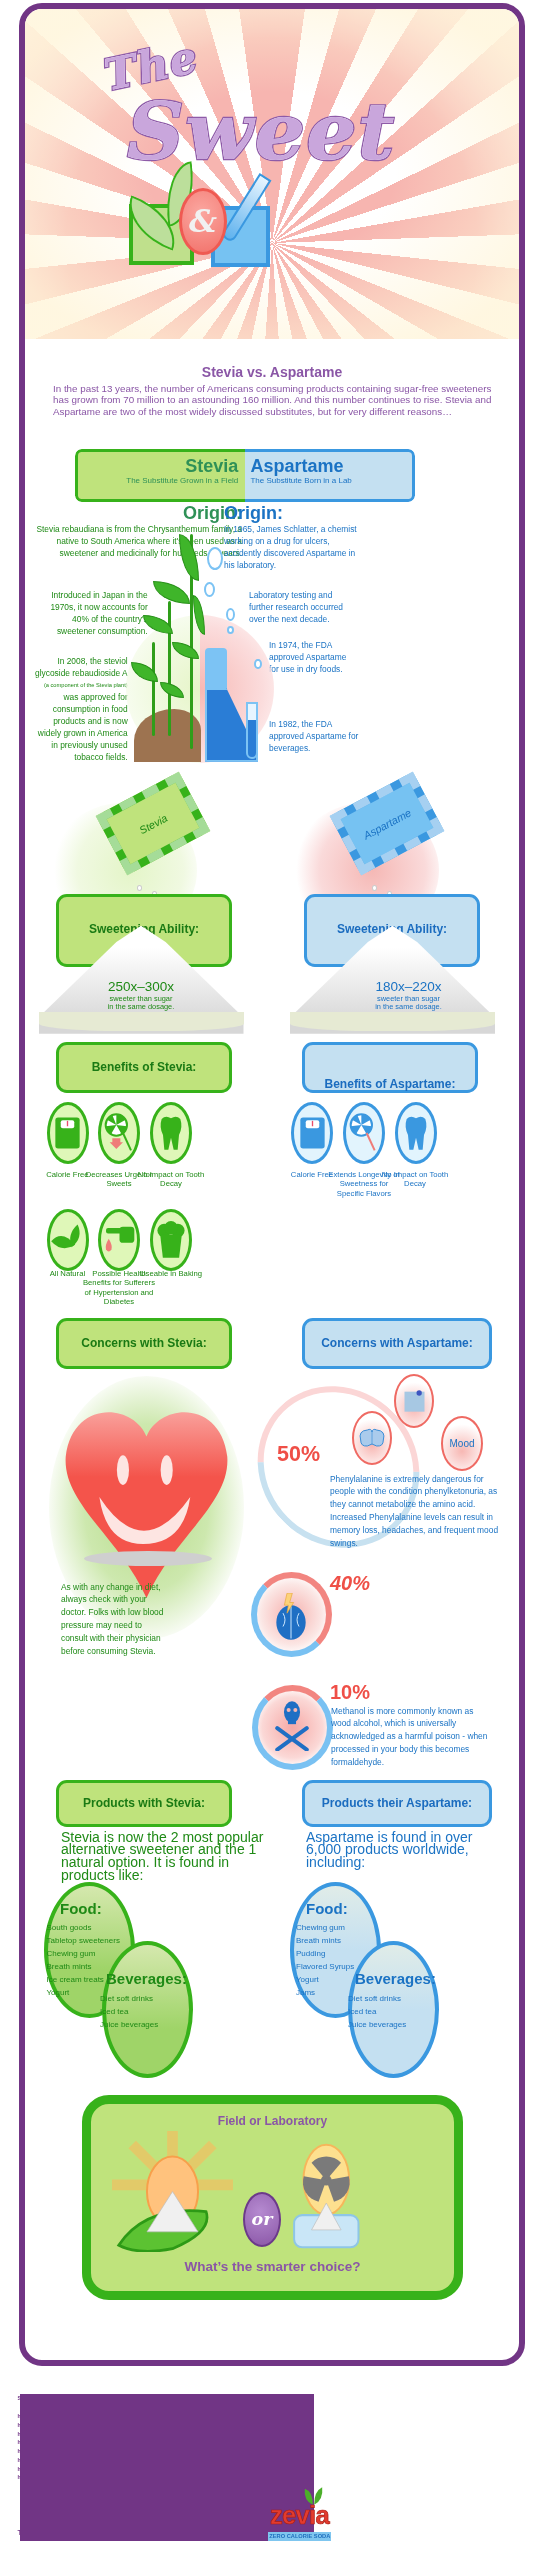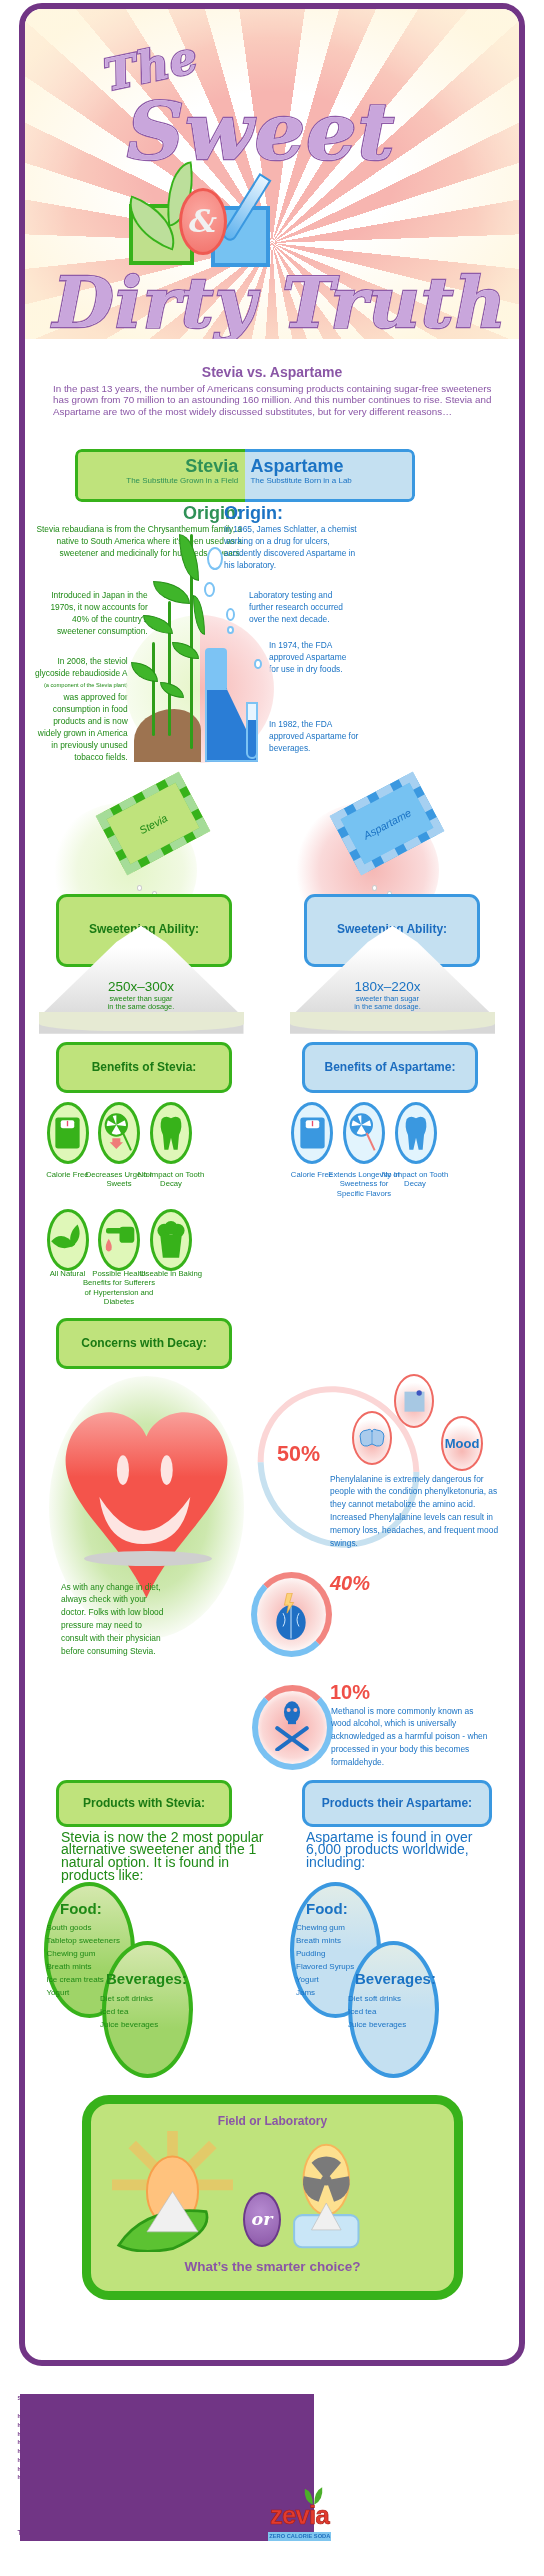--- a/index.html
+++ b/index.html
@@ -147,21 +147,20 @@
     <div class="sunburst"></div>
     <div class="sunburst-warm"></div>
     <div class="title-word t-the">The</div>
     <div class="title-word t-sweet">Sweet</div>
     <div class="hero-leaf-pack"></div>
     <div class="hero-leaf hl1"></div>
     <div class="hero-leaf hl2"></div>
     <div class="hero-lab-pack"></div>
     <div class="hero-tube"></div>
     <div class="hero-amp">&amp;</div>
-    <div class="title-word t-truth">Dirty Truth</div>
   </div>
 
   <div class="intro-title">Stevia vs. Aspartame</div>
   <div class="intro-text">In the past 13 years, the number of Americans consuming products containing sugar-free sweeteners has grown from 70 million to an astounding 160 million. And this number continues to rise. Stevia and Aspartame are two of the most widely discussed substitutes, but for very different reasons…</div>
 
   <div class="vs-box">
     <div class="vs-left">
       <div class="vs-name">Stevia</div>
       <div class="vs-sub">The Substitute Grown in a Field</div>
     </div>
@@ -238,28 +237,28 @@
   <div class="pile" style="left:13.5px;top:917px;"></div>
   <div class="pile-base" style="left:13.5px;top:1003px;"></div>
   <div class="pile-text green" style="left:13.5px;top:970px;">
     <div class="pile-big">250x–300x</div>
     <div class="pile-small">sweeter than sugar</div>
     <div class="pile-small">in the same dosage.</div>
   </div>
 
   <div class="pile" style="left:265px;top:917px;"></div>
   <div class="pile-base" style="left:265px;top:1003px;"></div>
-  <div class="pile-text blue" style="left:260px;top:970px;">
+  <div class="pile-text blue" style="left:281px;top:970px;">
     <div class="pile-big">180x–220x</div>
     <div class="pile-small">sweeter than sugar</div>
     <div class="pile-small">in the same dosage.</div>
   </div>
 
   <div class="label-box lb-green" style="left:31px;top:1033px;height:51px;padding-top:15px;">Benefits of Stevia:</div>
-  <div class="label-box lb-blue" style="left:277px;top:1033px;height:51px;padding-top:15px;">Benefits of Aspartame:</div>
+  <div class="label-box lb-blue" style="left:277px;top:1033px;height:51px;padding-top:32px;">Benefits of Aspartame:</div>
 
   <div class="icon-oval io-green" style="left:21.5px;top:1093px;width:42px;height:62px;">
     <svg width="27" height="34" viewBox="0 0 40 50">
         <rect x="2" y="2" width="36" height="46" rx="4" fill="#37b21a"></rect>
         <rect x="10" y="6" width="20" height="12" rx="3" fill="#fff"></rect>
         <line x1="20" y1="7" x2="20" y2="15" stroke="#e94e6b" stroke-width="2"></line>
       </svg>
   </div>
   <div class="icon-oval io-green" style="left:73px;top:1093px;width:42px;height:62px;">
     <svg width="30" height="40" viewBox="0 0 44 60">
@@ -319,21 +318,22 @@
   </div>
   <div class="icon-oval io-blue" style="left:370px;top:1093px;width:42px;height:62px;">
     <svg width="24" height="36" viewBox="0 0 36 54">
         <path d="M4 6 Q10 0 18 5 Q26 0 32 6 Q36 18 30 30 L28 52 L22 52 L18 34 L14 52 L8 52 L6 30 Q0 18 4 6 Z" fill="#3a98e0"></path>
       </svg>
   </div>
   <div class="icon-label blue" style="left:250px;top:1161px;">Calorie Free</div>
   <div class="icon-label blue" style="left:302px;top:1161px;">Extends Longevity of Sweetness for Specific Flavors</div>
   <div class="icon-label blue" style="left:353px;top:1161px;">No Impact on Tooth Decay</div>
 
-  <div class="label-box lb-green" style="left:31px;top:1309px;height:51px;padding-top:15px;">Concerns with Decay:</div>
+  <div class="label-box lb-green" style="left:31px;top:1309px;height:51px;padding-top:15px;">Concerns with Stevia:</div>
+  <div class="label-box lb-blue" style="left:277px;top:1309px;height:51px;padding-top:15px;width:190px;">Concerns with Aspartame:</div>
 
   <div class="heart-glow"></div>
   <svg class="heart" viewBox="0 0 260 300">
     <defs>
         <linearGradient id="hg" x1="0" y1="0" x2="0" y2="1">
           <stop offset="0" stop-color="#f9a09b"></stop>
           <stop offset="0.35" stop-color="#f4544b"></stop>
           <stop offset="1" stop-color="#f4544b"></stop>
         </linearGradient>
       </defs>
@@ -354,21 +354,21 @@
         <line x1="21" y1="5" x2="21" y2="24" stroke="#3a8ed8"></line>
       </svg>
   </div>
   <div class="mini-circle" style="left:369px;top:1365px;width:40px;height:54px;">
     <svg width="23" height="24" viewBox="0 0 34 36">
         <rect x="2" y="4" width="30" height="30" fill="#a7c8e3"></rect>
         <circle cx="24" cy="6" r="4" fill="#3d55c0"></circle>
       </svg>
   </div>
   <div class="mini-circle" style="left:416px;top:1407px;width:42px;height:55px;">
-    <span class="blue" style="font-weight:bold;font-size:13px;">Mood</span>
+    <span class="blue" style="font-weight:normal;font-size:10px;">Mood</span>
   </div>
   <div class="ctext blue" style="left:305px;top:1464px;width:175px;">Phenylalanine is extremely dangerous for people with the condition phenylketonuria, as they cannot metabolize the amino acid. Increased Phenylalanine levels can result in memory loss, headaches, and frequent mood swings.</div>
 
   <div class="ring" style="left:226px;top:1563px;width:81px;height:85px;border:6px solid #79c1f2;border-top-color:#f28580;border-right-color:#f28580;background:radial-gradient(circle, #f6b0ad 0, #fbe6e4 60%, #ffffff 80%);"></div>
   <svg style="position:absolute;left:246px;top:1584px;" width="40" height="47" viewBox="0 0 60 70">
     <ellipse cx="30" cy="44" rx="22" ry="26" fill="#1f6fc4"></ellipse>
     <path d="M30 20 L30 68 M18 30 Q24 40 18 50 M42 30 Q36 40 42 50" stroke="#cbe7ff" stroke-width="1.5" fill="none"></path>
     <path d="M24 -8 L32 -8 L28 6 L34 6 L24 22 L26 10 L20 10 Z" fill="#fdd27a" stroke="#e8a83a" stroke-width="1" transform="translate(0,8)"></path>
   </svg>
   <div class="big-pct" style="left:305px;top:1563px;font-size:20px;font-style:italic;">40%</div>

